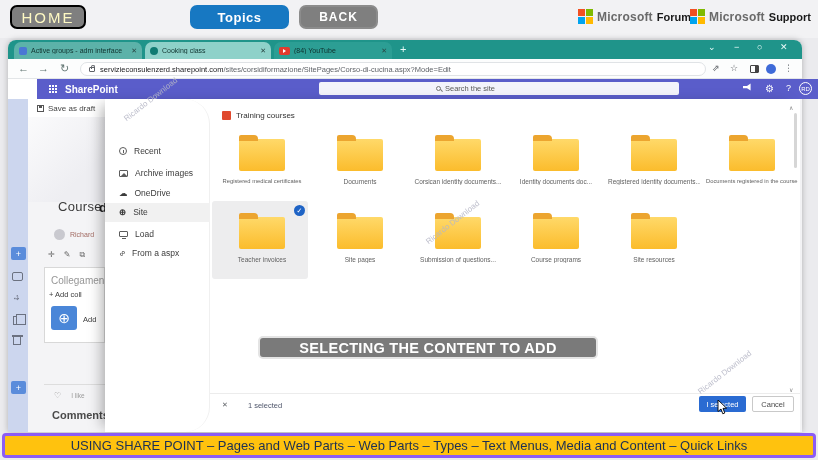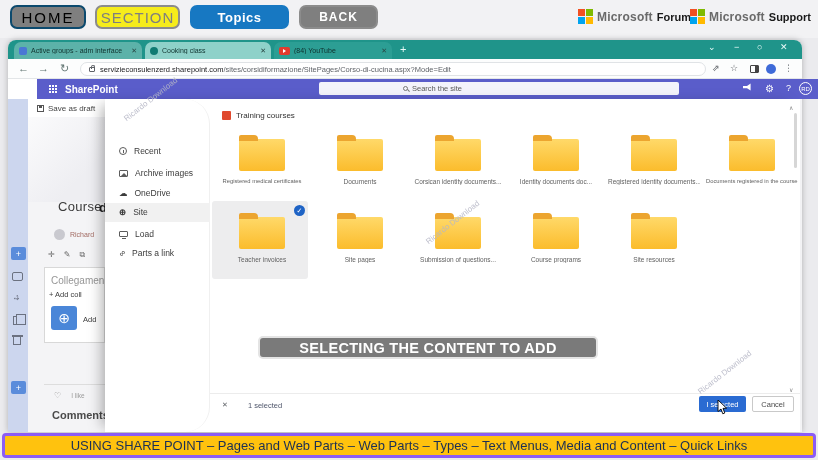--- a/index.html
+++ b/index.html
@@ -3,21 +3,21 @@
 <meta charset="utf-8">
 <style>
   * { margin:0; padding:0; box-sizing:border-box; }
   html,body { width:818px; height:460px; }
   body { font-family:"Liberation Sans", sans-serif; }
   #stage { position:relative; width:818px; height:460px; background:#ebebee; overflow:hidden; }
 
   
   .top-header { position:absolute; left:0; top:0; width:818px; height:38px; background:#f2f2f4; }
   .navbtn { position:absolute; top:5px; height:24px; border-radius:7px; display:flex; align-items:center; justify-content:center; cursor:pointer; }
-  .btn-home { left:10px; width:76px; background:#7f7f7f; border:2px solid #0c4a6e; color:#000000; font-size:15px; letter-spacing:2px; }
+  .btn-home { left:10px; width:76px; background:#7f7f7f; border:2px solid #000000; color:#fef9c3; font-size:15px; letter-spacing:2px; }
   .btn-section { left:95px; width:85px; background:#f6ec1b; border:2px solid #8c8c8c; color:#7f7f7f; font-size:15px; letter-spacing:1px; }
   .btn-topics { left:190px; width:99px; background:#1778c2; border:2px solid #1778c2; color:#fff; font-size:13px; font-weight:bold; letter-spacing:.5px; }
   .btn-back { left:299px; width:79px; background:#7f7f7f; border:2px solid #8c8c8c; color:#fff; font-size:12px; font-weight:bold; letter-spacing:1px; }
   .brand { position:absolute; top:9px; display:flex; align-items:center; gap:4px; }
   .ms-logo { width:15px; height:15px; display:grid; grid-template-columns:7px 7px; grid-template-rows:7px 7px; gap:1px; }
   .ms-logo i { display:block; }
   .ms-logo i:nth-child(1){background:#f25022}.ms-logo i:nth-child(2){background:#7fba00}
   .ms-logo i:nth-child(3){background:#00a4ef}.ms-logo i:nth-child(4){background:#ffb900}
   .ms-word { font-size:12px; color:#6a6a6a; font-weight:bold; letter-spacing:.2px; }
   .ms-label { font-size:11px; color:#1a1a1a; font-weight:bold; }
@@ -47,21 +47,21 @@
   .url .dom { color:#202124; } .url .path { color:#5f6368; }
   .bar-ic { position:absolute; top:4px; font-size:9px; color:#5f6368; cursor:pointer; }
   .side-ic { position:absolute; top:6px; width:9px; height:8px; border:1px solid #444; border-radius:1px; cursor:pointer; }
   .side-ic::after { content:''; position:absolute; right:0; top:0; width:3px; height:6px; background:#444; }
   .av-blue { position:absolute; width:10px; height:10px; border-radius:50%; background:#3f6bd8; top:5px; cursor:pointer; }
 
   
   .suitebar { position:absolute; left:0; top:39px; width:794px; height:20px; background:#5a5dca;margin-left:29px; }
   .waffle { position:absolute; left:12px; top:6px; width:2px; height:2px; background:#fff; box-shadow:3px 0 #fff,6px 0 #fff,0 3px #fff,3px 3px #fff,6px 3px #fff,0 6px #fff,3px 6px #fff,6px 6px #fff; cursor:pointer; }
   .sp-name { position:absolute; left:28px; top:5px; color:#fff; font-size:10px; font-weight:bold; }
-  .sp-search { position:absolute; left:282px; top:3px; width:360px; height:13px; background:rgba(255,255,255,.93); border-radius:2px; display:flex; align-items:center; padding-left:84px; gap:4px; cursor:text; }
+  .sp-search { position:absolute; left:282px; top:3px; width:360px; height:13px; background:rgba(255,255,255,.93); border-radius:2px; display:flex; align-items:center; padding-left:117px; gap:4px; cursor:text; }
   .mini-search { width:5px; height:5px; border:1px solid #777; border-radius:50%; position:relative; flex:0 0 auto; }
   .mini-search::after { content:''; position:absolute; width:3px; height:1px; background:#777; transform:rotate(45deg); right:-3px; bottom:-1px; }
   .sp-search span { font-size:7.5px; color:#5a5a5a; }
   .sp-ic { position:absolute; top:4px; color:#fff; font-size:10px; cursor:pointer; }
   .rd-av { position:absolute; left:762px; top:3px; width:13px; height:13px; border:1px solid #fff; border-radius:50%; color:#fff; font-size:6px; display:flex; align-items:center; justify-content:center; cursor:pointer; }
 
   
   .content { position:absolute; left:0; top:59px; width:794px; height:333px; background:#f4f4f6; }
 
   .left-rail { position:absolute; left:0; top:0; width:20px; height:333px; background:#ccd6ee; }
@@ -141,21 +141,20 @@
   .cursor { position:absolute; left:717px; top:400px; z-index:70; }
   .bottom-bar { position:absolute; left:2px; top:433px; width:814px; height:25px; background:#ffc20e; border:3px solid #8b5cf6; border-radius:4px; z-index:60; display:flex; align-items:center; justify-content:center; color:#1b2f55; font-size:13px; }
 </style>
 </head>
 <body>
 
 <div id="stage">
 
   <div class="top-header">
     <div class="navbtn btn-home">HOME</div>
-    <div class="navbtn btn-section">SECTION</div>
     <div class="navbtn btn-topics">Topics</div>
     <div class="navbtn btn-back">BACK</div>
 
     <div class="brand" style="left:578px;">
       <span class="ms-logo">
           <i></i>
           <i></i>
           <i></i>
           <i></i>
         </span>
@@ -295,21 +294,21 @@
           <div class="sb-item" style="top:108px">
             <span class="mini-globe">⊕</span>
             <span>Site</span>
           </div>
           <div class="sb-item" style="top:130px">
             <span class="mini-monitor"></span>
             <span>Load</span>
           </div>
           <div class="sb-item" style="top:149px">
             <span class="mini-link">∞</span>
-            <span>Parts a link</span>
+            <span>From a aspx</span>
           </div>
         </div>
 
         <div class="dlg-main">
           <div class="crumb">
             <span class="site-ic"></span>
             <span>Training courses</span>
           </div>
 
           <div class="sel-band" style="left:2px"></div>

